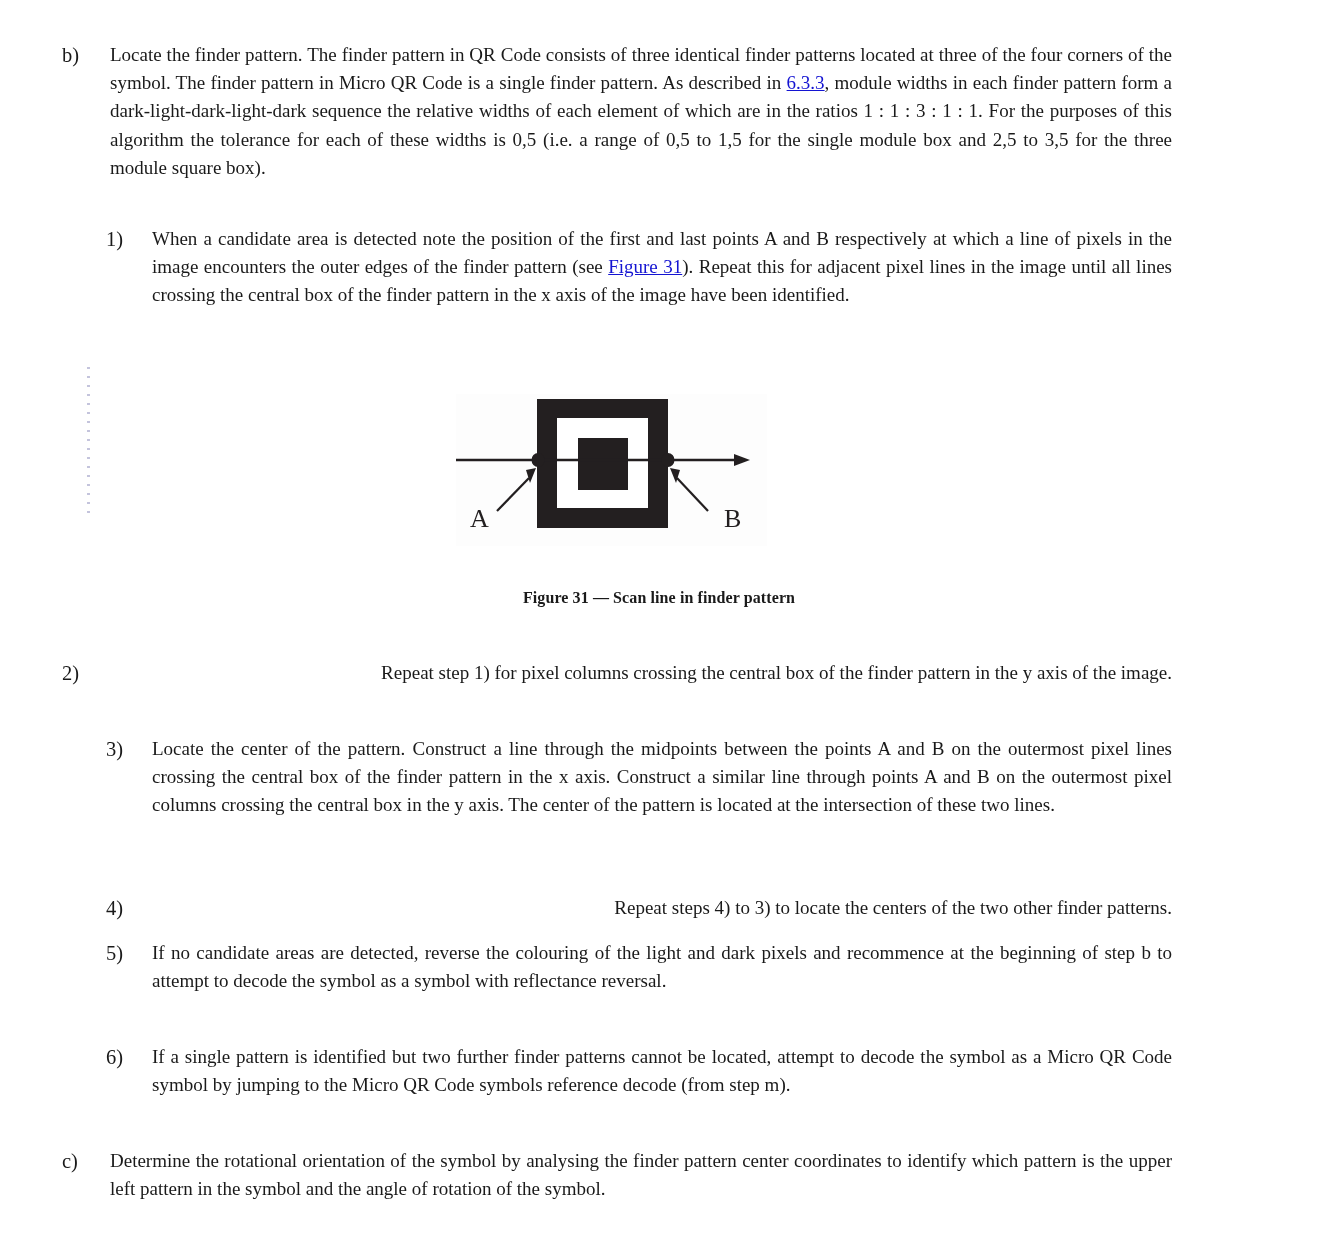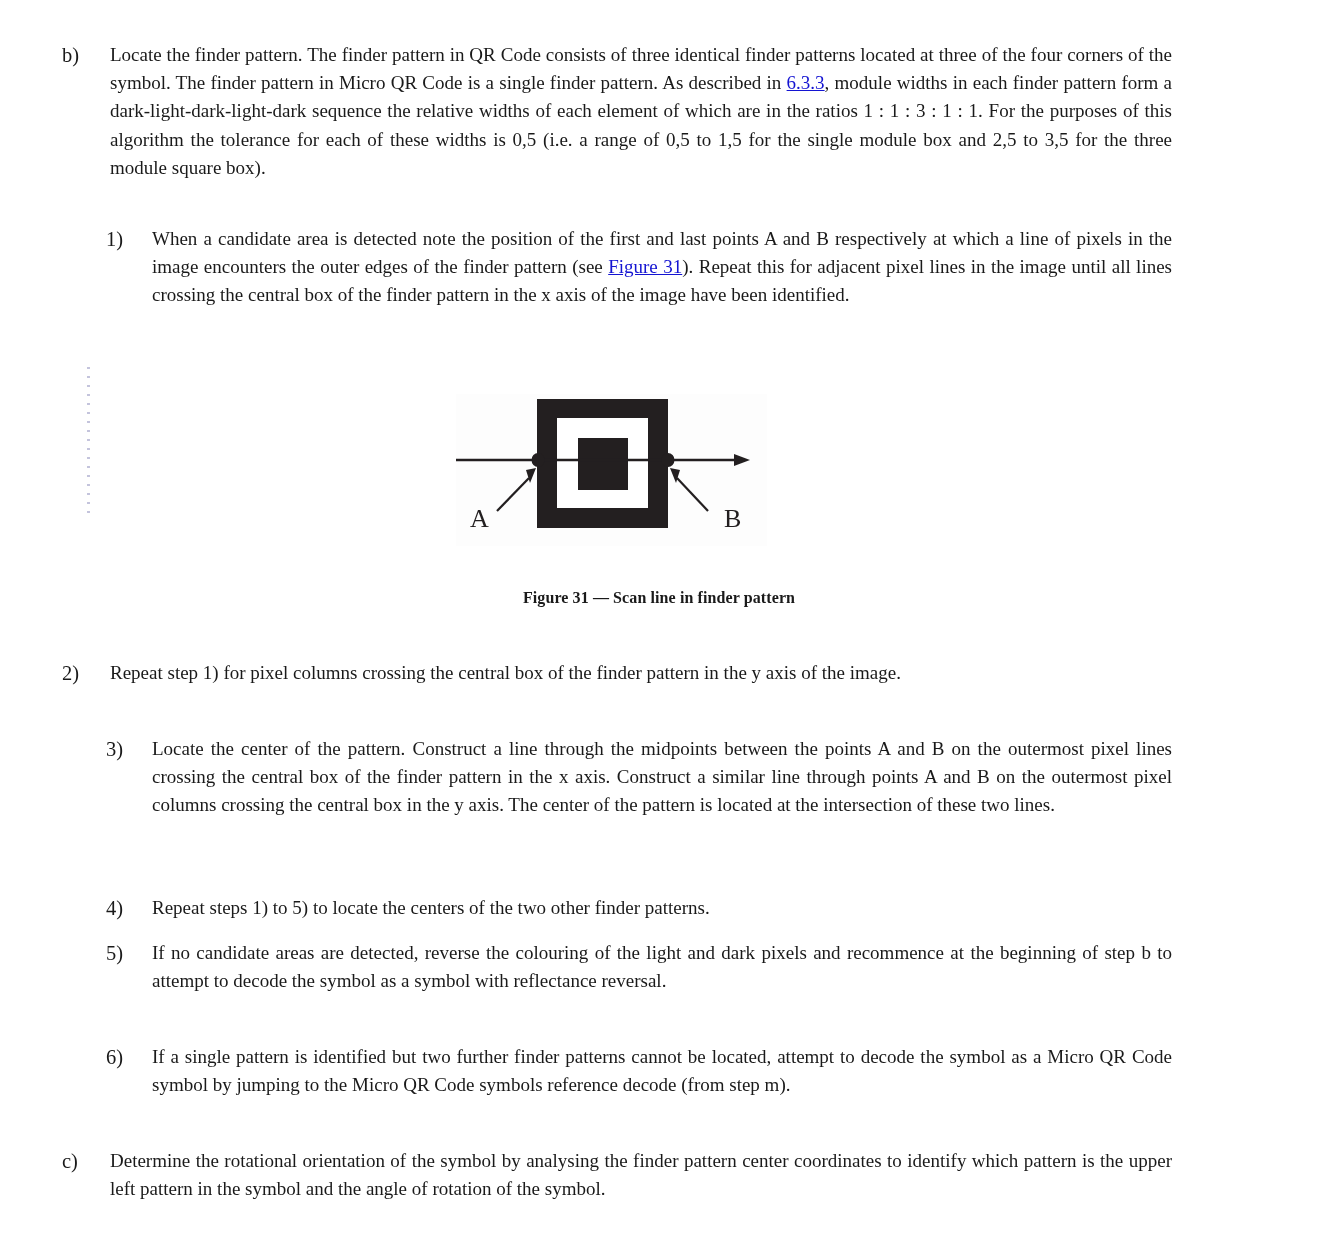--- a/index.html
+++ b/index.html
@@ -32,21 +32,21 @@
     font-size: 20.5px;
     line-height: 28.2px;
     white-space: nowrap;
   }
   .body {
     flex: 1 1 auto;
     font-size: 19px;
     line-height: 28.2px;
   }
   .justify { text-align: justify; text-align-last: left; }
-  .left { text-align: left; }
+  .left { text-align: right; }
 
   
   .lvl-b   { left: 62px;  width: 1110px; }
   .lvl-b  .marker { width: 48px; }
   .lvl-n1  { left: 106px; width: 1066px; }
   .lvl-n1 .marker { width: 46px; }
 
   a.xref {
     color: #1414d2;
     text-decoration: underline;
@@ -110,21 +110,21 @@
       <div class="block lvl-b" style="top: 659px;">
         <div class="marker">2)</div>
         <div class="body left"><span>Repeat step 1) for pixel columns crossing the central box of the finder pattern in the y axis of the image.</span></div>
       </div>
       <div class="block lvl-n1" style="top: 735px;">
         <div class="marker">3)</div>
         <div class="body justify"><span>Locate the center of the pattern. Construct a line through the midpoints between the points A and B on the outermost pixel lines crossing the central box of the finder pattern in the x axis. Construct a similar line through points A and B on the outermost pixel columns crossing the central box in the y axis. The center of the pattern is located at the intersection of these two lines.</span></div>
       </div>
       <div class="block lvl-n1" style="top: 894px;">
         <div class="marker">4)</div>
-        <div class="body left"><span>Repeat steps 1) to 5) to locate the centers of the two other finder patterns.</span></div>
+        <div class="body left"><span>Repeat steps 4) to 3) to locate the centers of the two other finder patterns.</span></div>
       </div>
       <div class="block lvl-n1" style="top: 939px;">
         <div class="marker">5)</div>
         <div class="body justify"><span>If no candidate areas are detected, reverse the colouring of the light and dark pixels and recommence at the beginning of step b to attempt to decode the symbol as a symbol with reflectance reversal.</span></div>
       </div>
       <div class="block lvl-n1" style="top: 1043px;">
         <div class="marker">6)</div>
         <div class="body justify"><span>If a single pattern is identified but two further finder patterns cannot be located, attempt to decode the symbol as a Micro QR Code symbol by jumping to the Micro QR Code symbols reference decode (from step m).</span></div>
       </div>
       <div class="block lvl-b" style="top: 1147px;">

